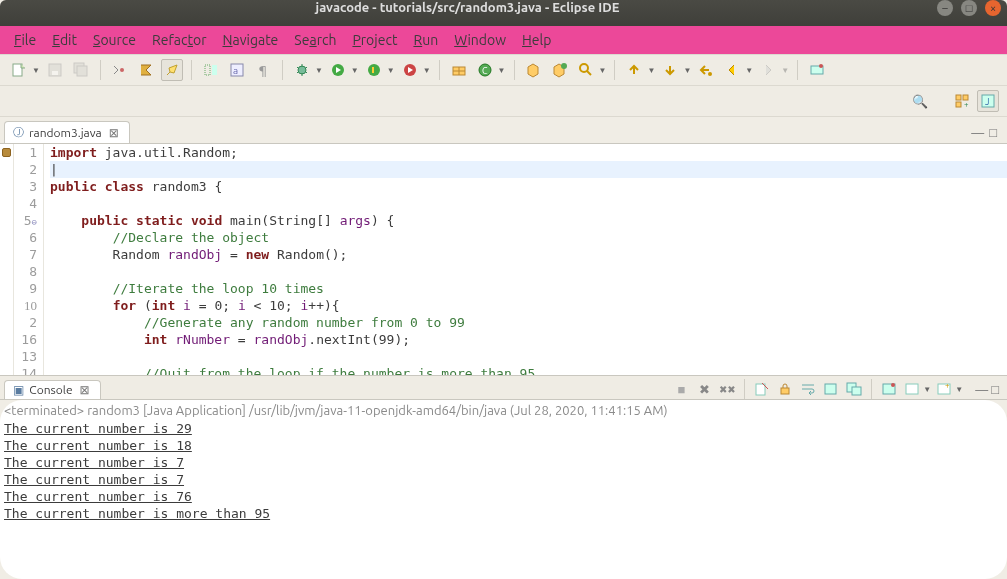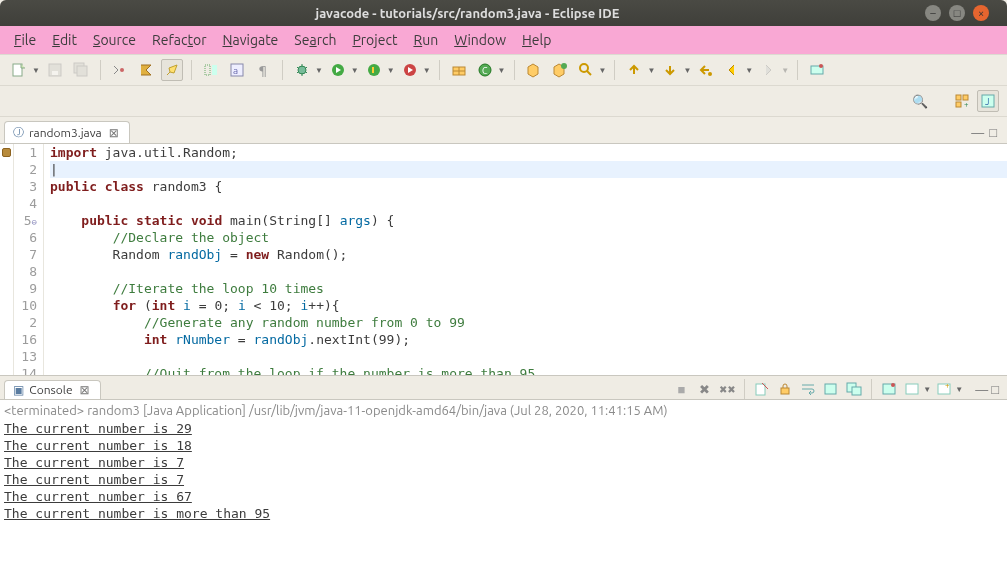--- a/index.html
+++ b/index.html
@@ -12,23 +12,23 @@
     height: 579px;
     overflow: hidden;
     display: flex;
     flex-direction: column;
   }
   
   .titlebar {
     background: linear-gradient(#4a4a44, #3f3f3a);
     height: 26px;
     display: flex;
-    align-items: center;
+    align-items: flex-start;
     color: #ddd;
-    padding: 0 18px;
+    padding: 0 6px;
     border-top-left-radius: 6px;
     border-top-right-radius: 6px;
   }
   .titlebar .title {
     flex: 1;
     text-align: center;
     font-weight: bold;
     font-size: 13px;
   }
   .titlebar .winbtn {
@@ -39,21 +39,21 @@
     align-items: center;
     justify-content: center;
     font-size: 11px;
     color: #333;
   }
   .winbtn.min { background: #878781; }
   .winbtn.max { background: #878781; }
   .winbtn.close { background: #e6652f; }
   
   .menubar {
-    background: #f9a8d4;
+    background: #ec4899;
     display: flex;
     gap: 4px;
     padding: 4px 8px;
     font-size: 14px;
     border-bottom: 0;
   }
   .menubar .menuitem {
     padding: 2px 6px;
     cursor: pointer;
   }
@@ -145,21 +145,21 @@
   .code {
     flex: 1;
     padding-left: 6px;
     white-space: pre;
     position: relative;
   }
   .code .line { height: 17px; }
   .hl-line { background: #e8f2fe; }
   .kw { color: #7f1d1d; font-weight: bold; }
   .str, .cmt { color: #3e7c3e; }
-  .param { color: #0369a1; }
+  .param { color: #701a75; }
   .marker {
     display: inline-block;
     width: 9px; height: 9px;
     background: #b88b3c;
     border: 1px solid #8d6320;
     border-radius: 2px;
     margin-left: 2px;
     margin-top: 4px;
   }
   .fold-mark {
@@ -203,20 +203,21 @@
     border: 1px solid transparent;
     cursor: pointer;
   }
   .console-body {
     background: #fff;
     font-family: "DejaVu Sans Mono", monospace;
     flex: 1;
     padding: 2px 4px;
     font-size: 13px;
     line-height: 17px;
+    border-radius: 22px;
   }
   .console-status {
     color: #8a8a8a;
     font-family: "Ubuntu", sans-serif;
     font-size: 13px;
     padding-bottom: 1px;
   }
   .console-line { white-space: pre; text-decoration: underline; }
   
   .ico {
@@ -456,21 +457,21 @@
   <div class="gutter" id="gutter">
       <div style="height: 17px;">1</div>
       <div style="height: 17px;">2</div>
       <div style="height: 17px;">3</div>
       <div style="height: 17px;">4</div>
       <div style="height: 17px;">5<span class="fold-mark">⊖</span></div>
       <div style="height: 17px;">6</div>
       <div style="height: 17px;">7</div>
       <div style="height: 17px;">8</div>
       <div style="height: 17px;">9</div>
-      <div style="height: 17px;">10</div>
+      <div style="height: 17px; font-family: Liberation Serif, serif;">10</div>
       <div style="height: 17px;">2</div>
       <div style="height: 17px;">16</div>
       <div style="height: 17px;">13</div>
       <div style="height: 17px;">14</div>
     </div>
   <div class="code" id="code"><div class="line"><span class="kw">import</span> java.util.Random;</div><div class="line hl-line">|</div><div class="line"><span class="kw">public</span> <span class="kw">class</span> random3 {</div><div class="line"></div><div class="line">    <span class="kw">public</span> <span class="kw">static</span> <span class="kw">void</span> main(String[] <span class="param">args</span>) {</div><div class="line">        <span class="cmt">//Declare the object</span></div><div class="line">        Random <span class="param">randObj</span> = <span class="kw">new</span> Random();</div><div class="line"></div><div class="line">        <span class="cmt">//Iterate the loop 10 times</span></div><div class="line">        <span class="kw">for</span> (<span class="kw">int</span> <span class="param">i</span> = 0; <span class="param">i</span> &lt; 10; <span class="param">i</span>++){</div><div class="line">            <span class="cmt">//Generate any random number from 0 to 99</span></div><div class="line">            <span class="kw">int</span> <span class="param">rNumber</span> = <span class="param">randObj</span>.nextInt(99);</div><div class="line"></div><div class="line">            <span class="cmt">//Quit from the loop if the number is more than 95</span></div></div>
 </div>
 
 <div class="console-tabstrip">
   <div class="console-tab">
@@ -537,16 +538,16 @@
   </div>
 </div>
 
 <div class="console-body">
   <div class="console-status">&lt;terminated&gt; random3 [Java Application] /usr/lib/jvm/java-11-openjdk-amd64/bin/java (Jul 28, 2020, 11:41:15 AM)</div>
   <div id="console-lines">
       <div class="console-line">The current number is 29</div>
       <div class="console-line">The current number is 18</div>
       <div class="console-line">The current number is 7</div>
       <div class="console-line">The current number is 7</div>
-      <div class="console-line">The current number is 67</div>
+      <div class="console-line">The current number is 76</div>
       <div class="console-line">The current number is more than 95</div>
     </div>
 </div>
 
 </body></html>

